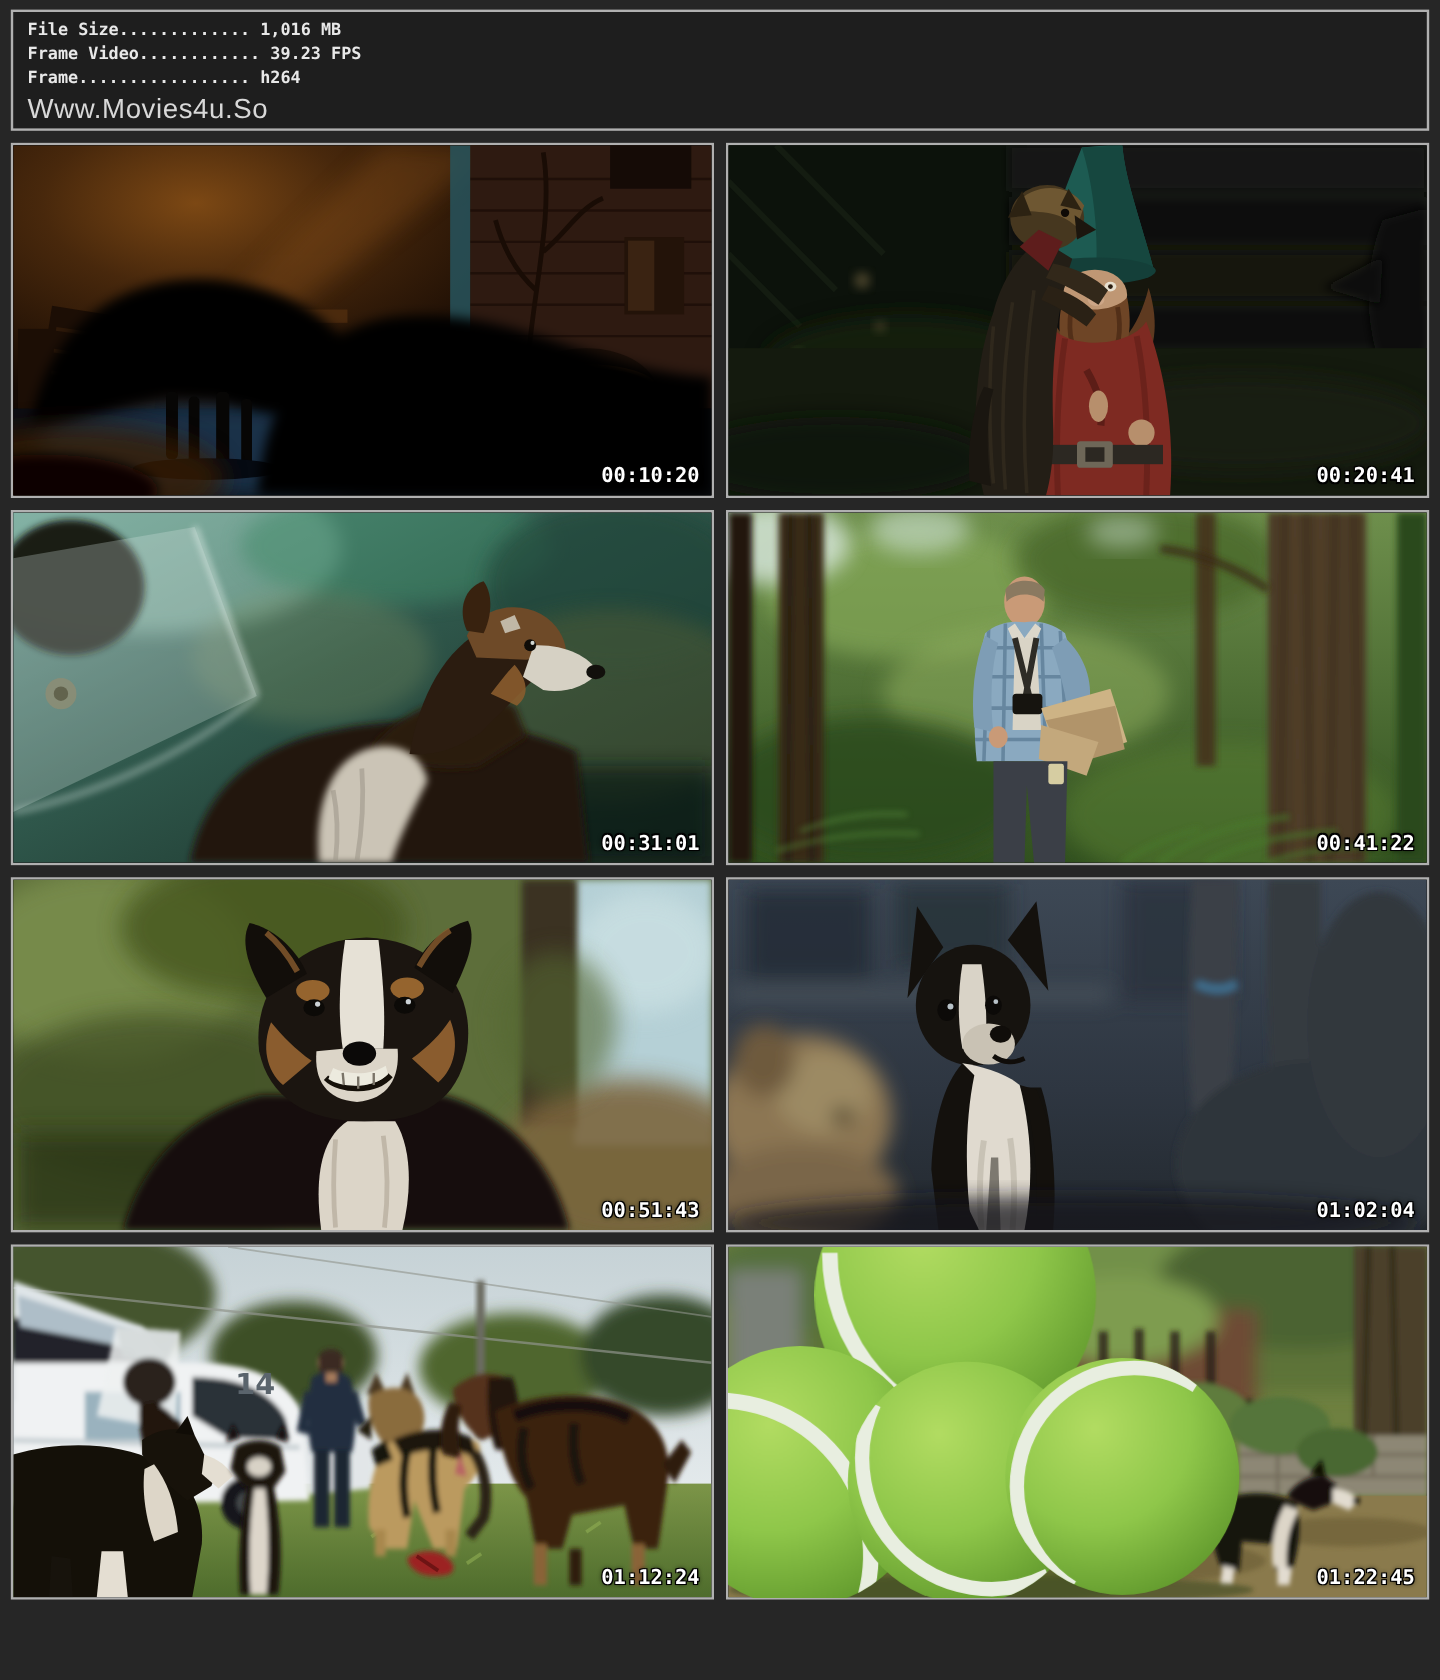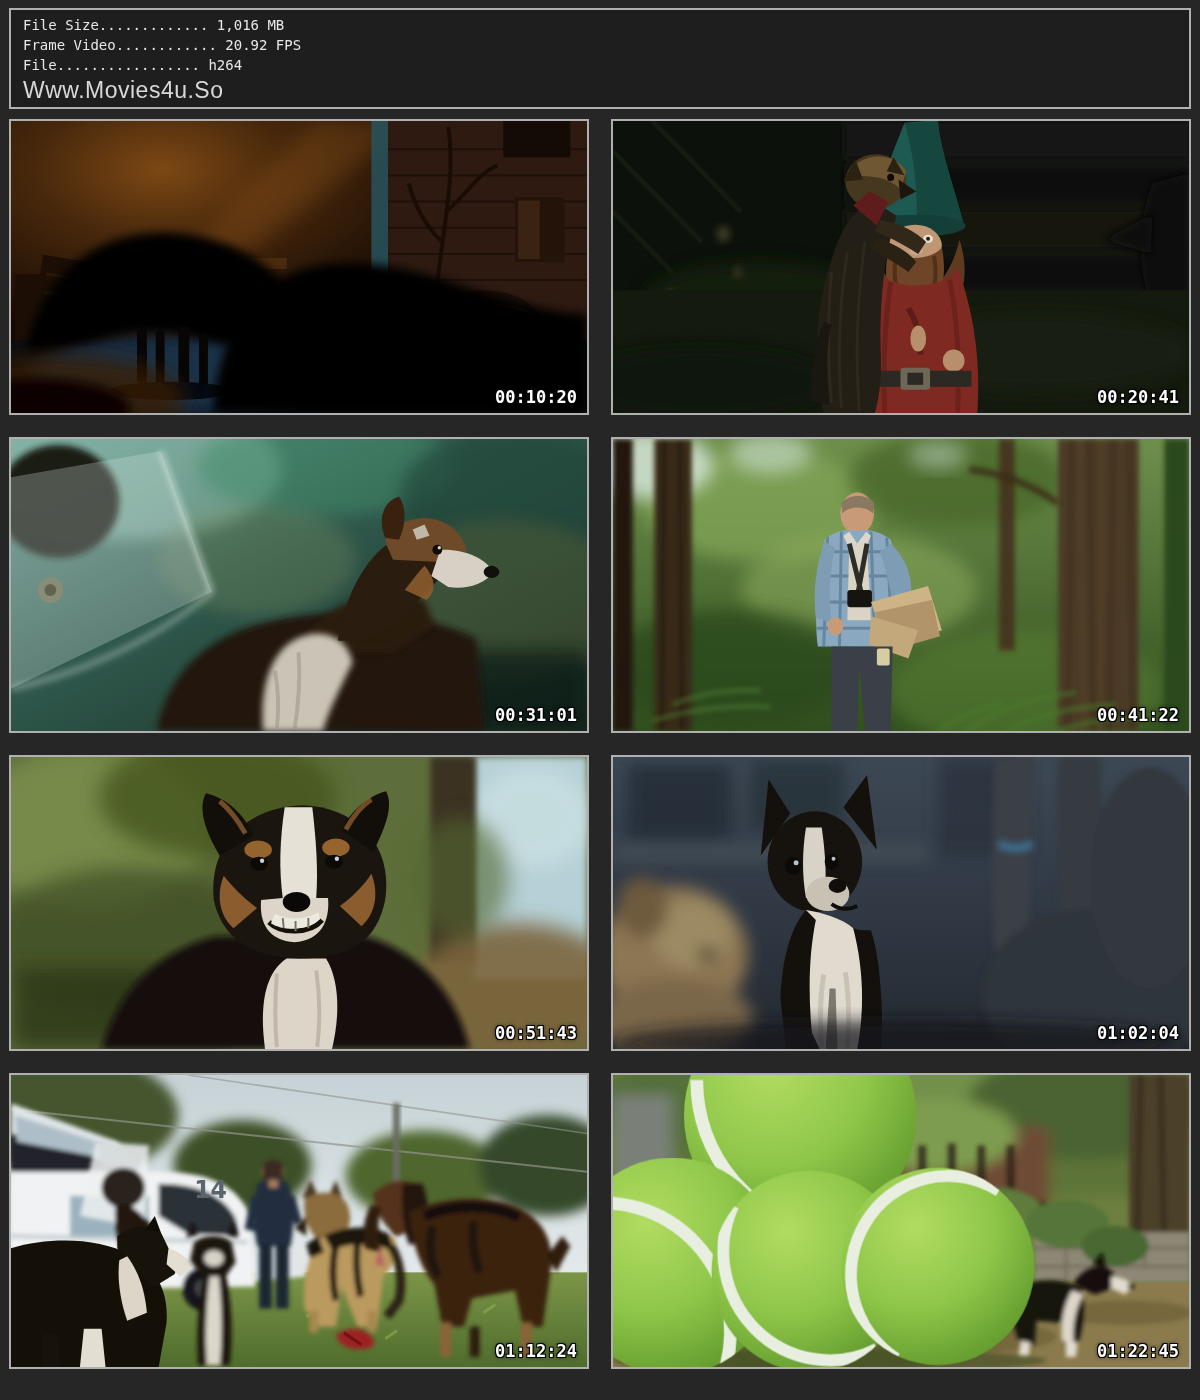--- a/index.html
+++ b/index.html
@@ -12,38 +12,38 @@
   }
   .info-panel{
     margin:8px 9px 0 9px;
     border:2px solid #b0b0b0;
     background:#1e1e1e;
     padding:5px 4px 2px 12px;
     box-sizing:border-box;
   }
   .info-row{
     font-family:"DejaVu Sans Mono", monospace;
-    font-weight:normal;
+    font-weight:bold;
     font-size:14px;
     line-height:20px;
     color:#e8e8e8;
     white-space:pre;
   }
   .info-value{padding-left:1ch;}
   .watermark{
     font-family:"Liberation Sans", sans-serif;
     font-size:23px;
     line-height:30px;
     color:#d8d8d8;
     letter-spacing:0.5px;
   }
   .grid{
     display:grid;
     grid-template-columns:1fr 1fr;
-    gap:22px;
+    gap:10px;
     margin:10px 9px 0 9px;
   }
   .thumb{
     position:relative;
     height:296px;
     border:2px solid #b0b0b0;
     background:#000;
     box-sizing:border-box;
     overflow:hidden;
   }
@@ -56,22 +56,22 @@
     font-size:17px;
     color:#ffffff;
     text-shadow:-1px -1px 0 #000, 1px -1px 0 #000, -1px 1px 0 #000, 1px 1px 0 #000, 0 0 4px #000;
   }
 </style>
 </head>
 <body>
 
 <div class="info-panel">
   <div class="info-row"><span>File Size.............</span><span class="info-value">1,016 MB</span></div>
-  <div class="info-row"><span>Frame Video............</span><span class="info-value">20.92 FPS</span></div>
-  <div class="info-row"><span>File.................</span><span class="info-value">h264</span></div>
+  <div class="info-row"><span>Frame Video............</span><span class="info-value">39.23 FPS</span></div>
+  <div class="info-row"><span>Frame.................</span><span class="info-value">h264</span></div>
   <div class="watermark">Www.Movies4u.So</div>
 </div>
 
 <div class="grid">
 
   <div class="thumb">
     <svg viewBox="0 0 585 290" preserveAspectRatio="none">
       <defs>
         <radialGradient id="g1a" cx="38%" cy="22%" r="80%">
           <stop offset="0%" stop-color="#7c4814"></stop>

